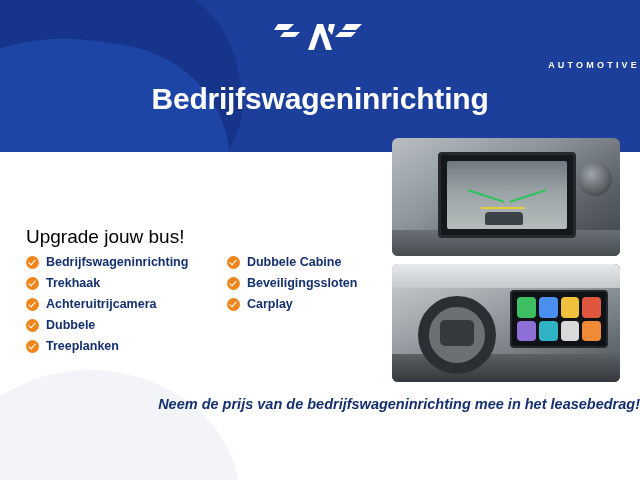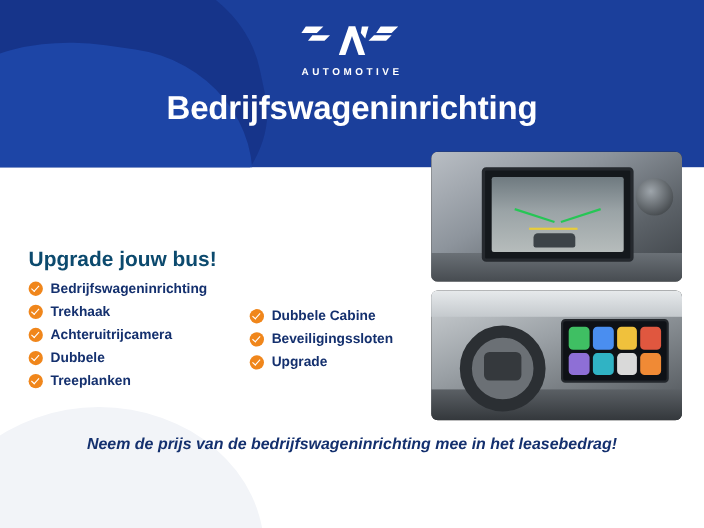--- a/index.html
+++ b/index.html
@@ -50,21 +50,21 @@
     background: #1d45a6;
     border-radius: 55% 45% 50% 60% / 45% 55% 50% 55%;
     transform: rotate(8deg);
   }
 
   .logo {
     position: absolute;
     left: 0;
     right: 0;
     top: 18px;
-    text-align: center;
+    text-align: right;
     color: #ffffff;
   }
   .logo-mark {
     display: block;
     margin: 0 auto;
   }
   .logo-text {
     display: block;
     margin-top: 2px;
     font-size: 9px;
@@ -84,39 +84,39 @@
     font-weight: bold;
     letter-spacing: -0.2px;
   }
 
   
   .subhead {
     position: absolute;
     left: 26px;
     top: 226px;
     font-size: 19px;
-    font-weight: bold;
-    color: #0c4a6e;
+    font-weight: normal;
+    color: #000000;
   }
 
   .features {
     position: absolute;
     left: 26px;
     top: 252px;
     width: 360px;
     display: flex;
     gap: 22px;
   }
   .feature-col {
     list-style: none;
     margin: 0;
     padding: 0;
   }
   .feature-col.col-a { width: 180px; }
-  .feature-col.col-b { width: 160px; margin-top: 25px; }
+  .feature-col.col-b { width: 160px; }
   .feature-item {
     display: flex;
     align-items: center;
     height: 20px;
     margin-bottom: 1px;
     font-size: 12.5px;
     color: #14306e;
     font-weight: 600;
   }
   .check-icon {
@@ -298,21 +298,21 @@
     width: 300px;
     height: 260px;
     background: #f2f4f8;
     border-radius: 50%;
   }
   .tagline {
     position: absolute;
     left: 0;
     right: 0;
     top: 396px;
-    text-align: center;
+    text-align: right;
     font-size: 14.5px;
     font-style: italic;
     font-weight: bold;
     color: #14306e;
   }
   .cta {
     position: absolute;
     left: 50%;
     top: 430px;
     transform: translateX(-50%);
@@ -393,21 +393,21 @@
       <li class="feature-item">
         <span class="check-icon"></span>
         <span>Dubbele Cabine</span>
       </li>
       <li class="feature-item">
         <span class="check-icon"></span>
         <span>Beveiligingssloten</span>
       </li>
       <li class="feature-item">
         <span class="check-icon"></span>
-        <span>Upgrade</span>
+        <span>Carplay</span>
       </li>
     </ul>
   </div>
 
   <div class="photo photo-top">
     <div class="p1-bg"></div>
     <div class="p1-dash"></div>
     <div class="p1-vent"></div>
     <div class="p1-screen">
       <div class="p1-cam">

